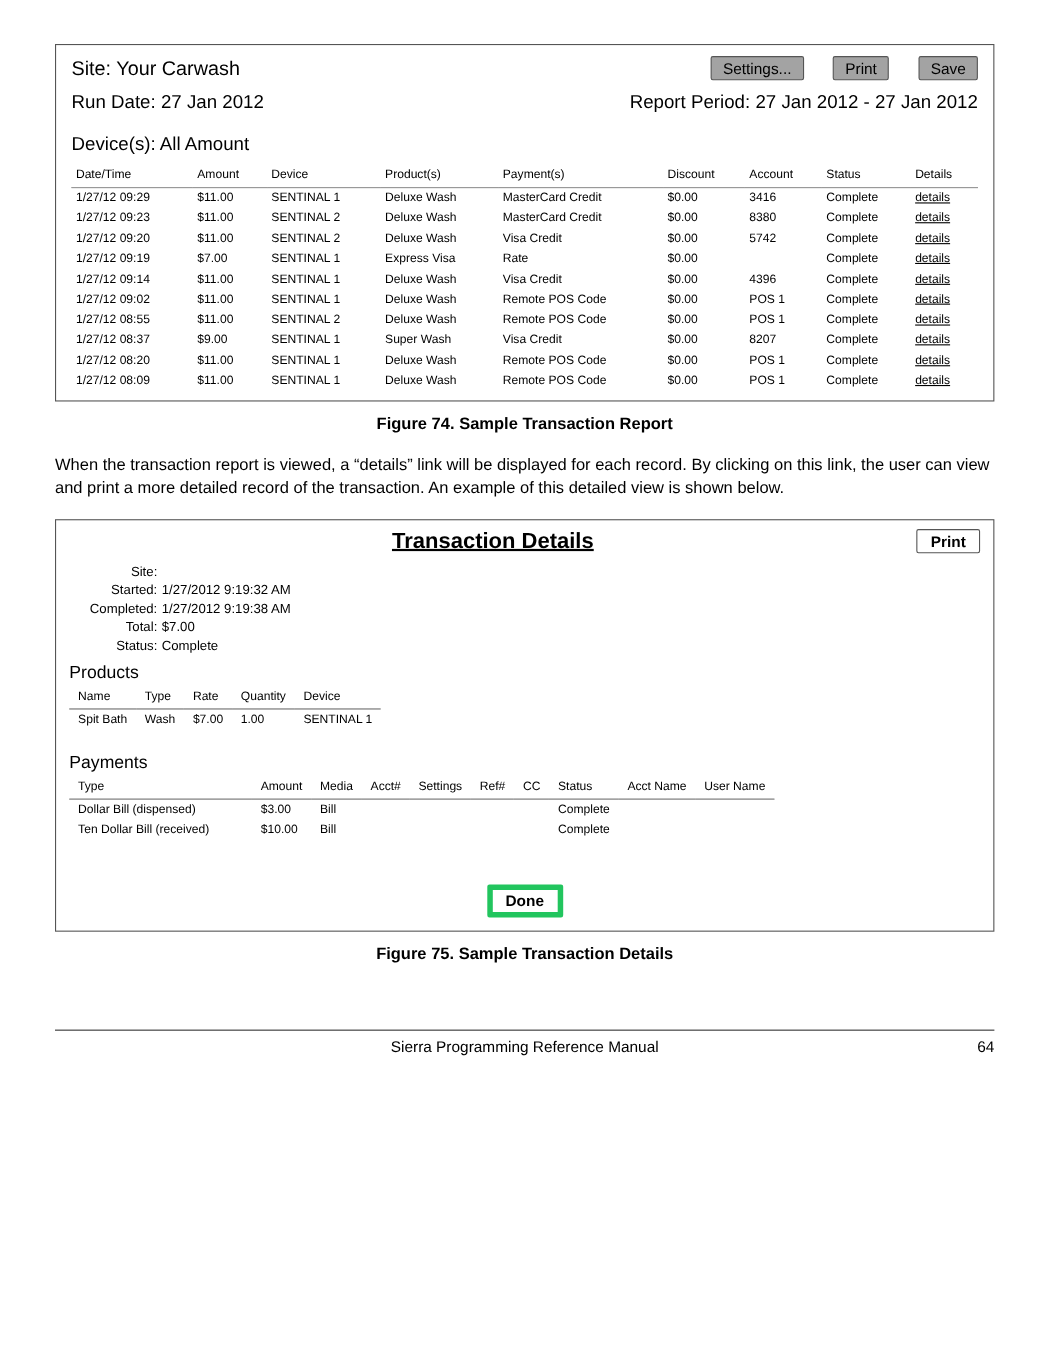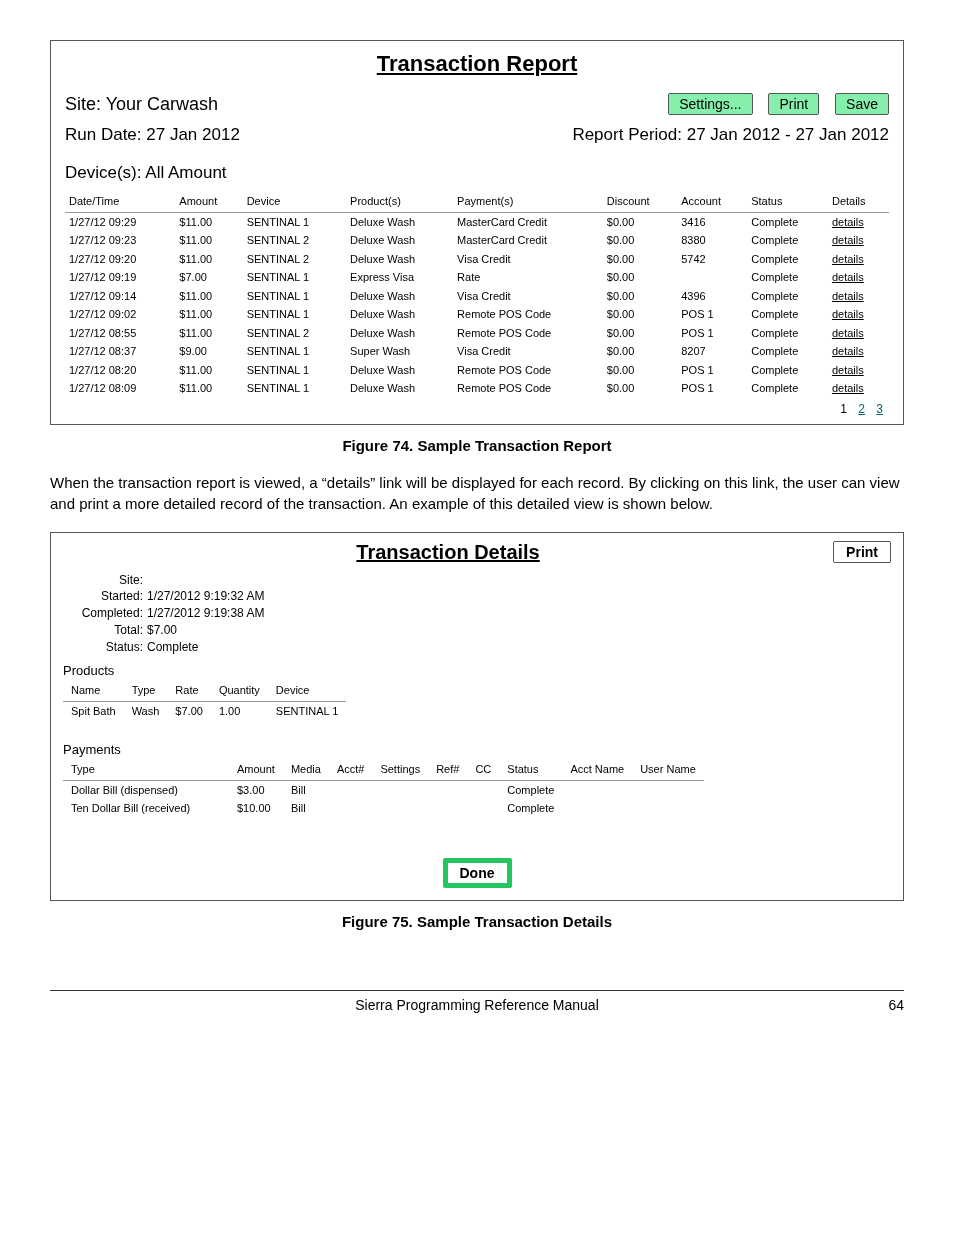--- a/index.html
+++ b/index.html
@@ -24,22 +24,22 @@
     text-decoration: underline;
     margin-bottom: 16px;
     font-family: Arial, Helvetica, sans-serif;
   }
   .row { display: flex; justify-content: space-between; align-items: center; margin-bottom: 10px; }
   .site-label { font-size: 18px; font-family: Arial, Helvetica, sans-serif; }
   .btns button {
     font-family: Arial, Helvetica, sans-serif;
     font-size: 14px;
     padding: 2px 10px;
-    margin-left: 12px;
-    background: #86efac;
+    margin-left: 23px;
+    background: #a3a3a3;
     border: 1px solid #555;
     border-radius: 2px;
     cursor: pointer;
   }
   .meta-line { font-size: 17px; margin-bottom: 8px; }
   table.data {
     width: 100%;
     border-collapse: collapse;
     font-size: 11px;
     line-height: 1.5;
@@ -60,35 +60,34 @@
   .pager .pg-link { text-decoration: underline; color: #066; cursor:pointer; }
   .fig-caption { text-align: center; font-weight: bold; margin: 12px 0 18px 0; font-size: 15px; }
   .body-text { font-size: 15px; line-height: 1.4; margin-bottom: 18px; }
   
   .details-box { border: 1px solid #555; padding: 8px 12px 12px 12px; margin-bottom: 10px; }
   .details-title { text-align:center; font-weight:bold; font-size:20px; text-decoration:underline; margin-bottom:8px; }
   .meta-block { font-size: 12px; line-height: 1.4; margin-bottom: 8px; }
   .meta-block .ml { display:flex; }
   .meta-block .ml .k { width: 80px; text-align:right; margin-right:4px; }
   .print-btn { float:right; font-size:14px; padding:2px 12px; border:1px solid #555; background:#fff; cursor:pointer; font-weight:bold; border-radius:2px; }
-  .section-label { font-size: 13px; margin: 4px 0 2px 0; }
+  .section-label { font-size: 16px; margin: 4px 0 2px 0; }
   table.small { width: auto; border-collapse: collapse; font-size: 11px; line-height:1.5; }
   table.small th { font-weight: normal; text-align:left; border-bottom:1px solid #999; padding:2px 8px; }
   table.small td { padding:1px 8px; white-space:nowrap; }
   .done-row { text-align:center; margin-top: 40px; }
   .done-row button { font-size:14px; padding:2px 12px; border:5px solid #22c55e; background:#fff; cursor:pointer; font-weight:bold; border-radius:2px; }
   .footer { display:flex; justify-content:space-between; border-top:1px solid #333; margin-top:60px; padding-top:6px; font-size:14px; }
   .footer .left { flex:1; text-align:center; }
   .footer .pg { width:60px; text-align:right; }
 </style>
 </head>
 <body>
 
 <div class="report-box">
-  <div class="report-title">Transaction Report</div>
 
   <div class="row">
     <div class="site-label">Site: Your Carwash</div>
     <div class="btns">
       <button>Settings...</button>
       <button>Print</button>
       <button>Save</button>
     </div>
   </div>
 
@@ -220,25 +219,20 @@
           <td>Deluxe Wash</td>
           <td>Remote POS Code</td>
           <td>$0.00</td>
           <td>POS 1</td>
           <td>Complete</td>
           <td><span class="details-link">details</span></td>
         </tr>
       </tbody>
   </table>
 
-  <div class="pager">
-    <span>1</span>
-    <span class="pg-link">2</span>
-    <span class="pg-link">3</span>
-  </div>
 </div>
 
 <div class="fig-caption">Figure 74. Sample Transaction Report</div>
 
 <div class="body-text">When the transaction report is viewed, a “details” link will be displayed for each record. By clicking on this link, the user can view and print a more detailed record of the transaction. An example of this detailed view is shown below.</div>
 
 <div class="details-box">
   <button class="print-btn">Print</button>
   <div class="details-title">Transaction Details</div>
 

